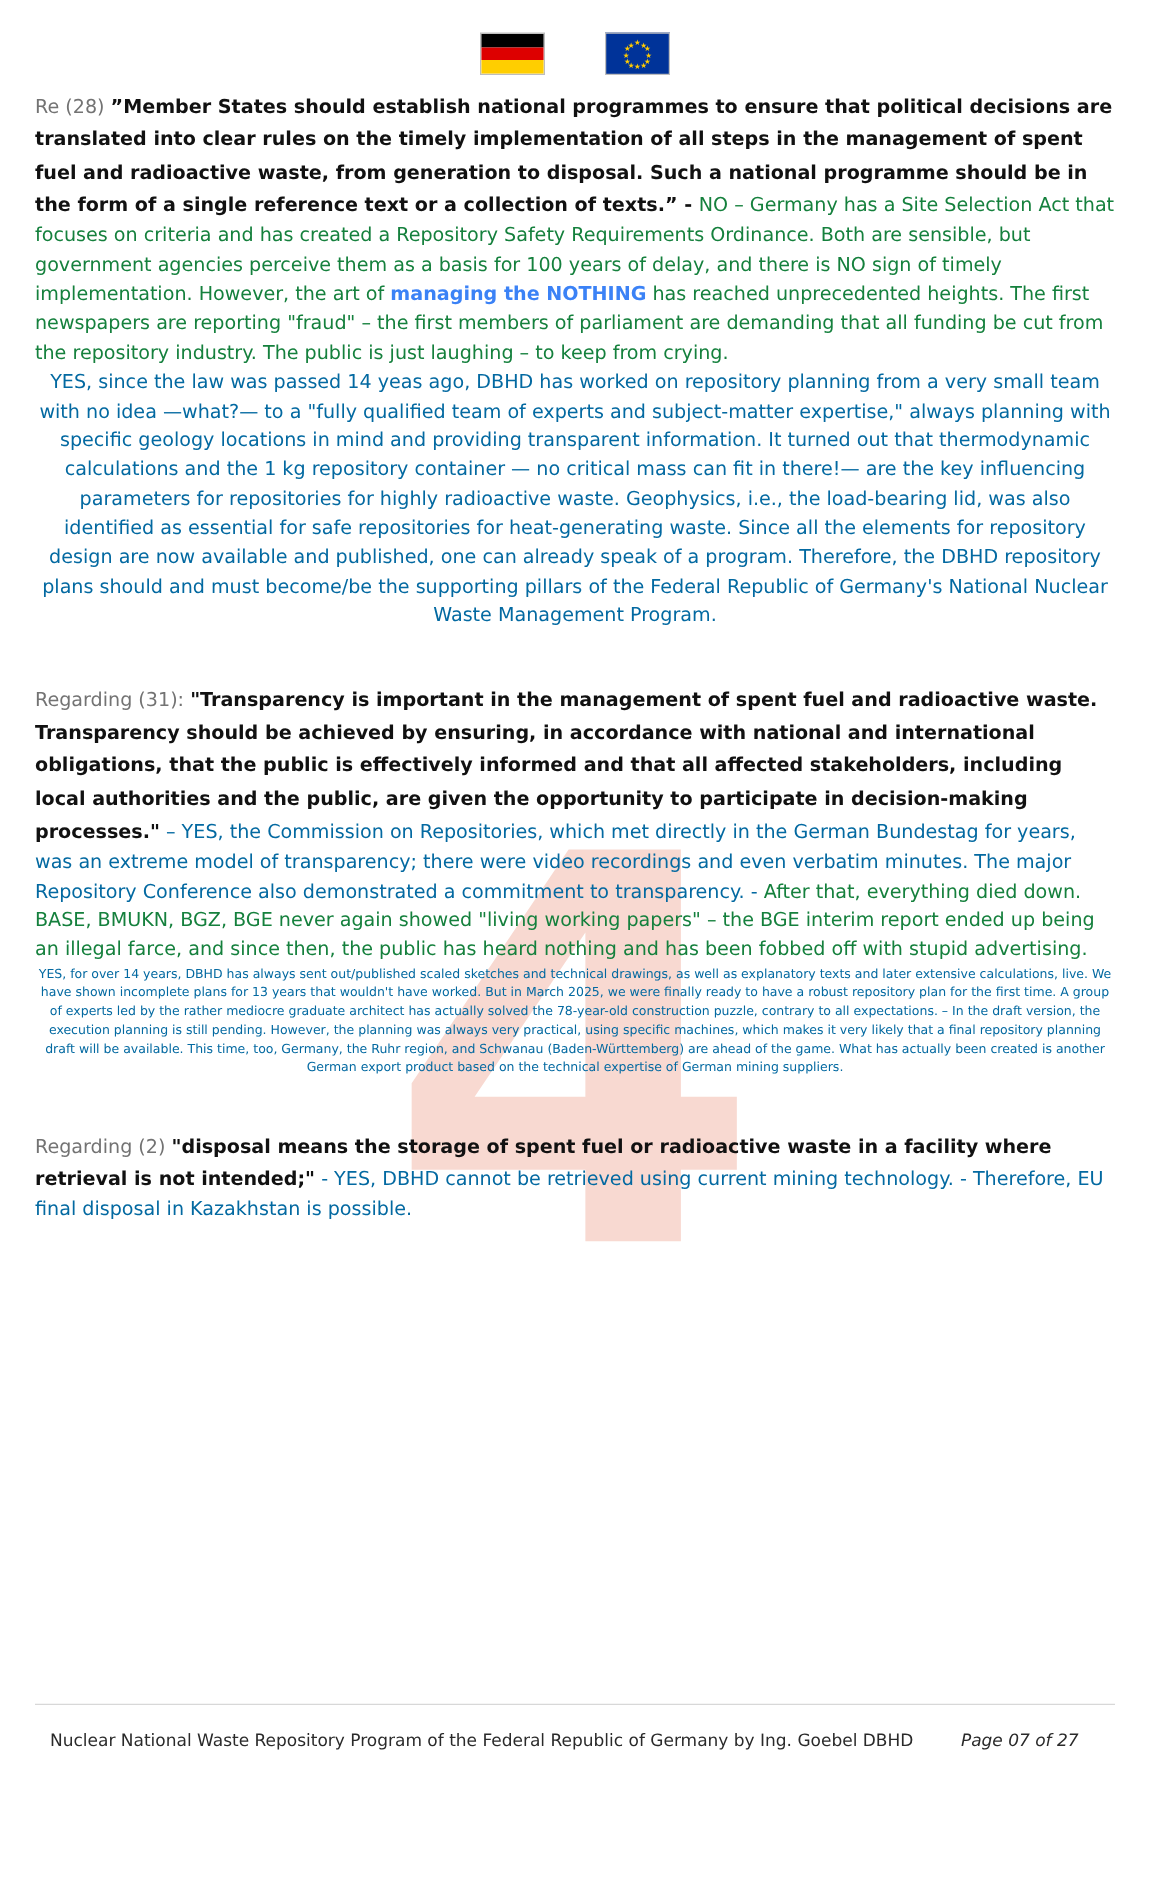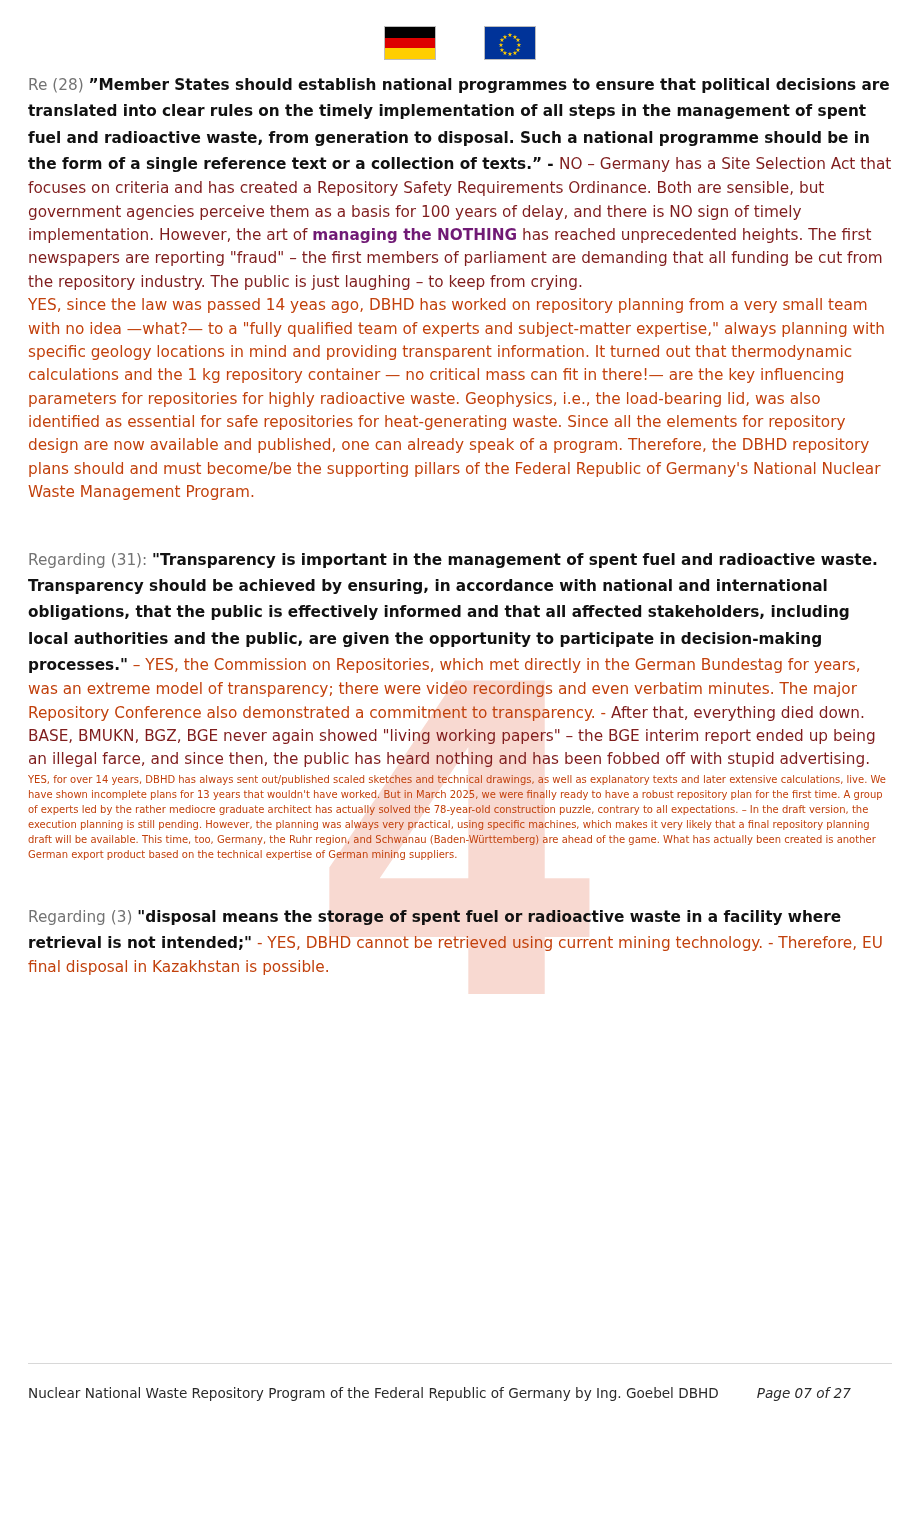--- a/index.html
+++ b/index.html
@@ -87,38 +87,38 @@
     text-align: left;
   }
   .gap-lg { height: 42px; }
 
   .lead { color: #737373; }
   .quote-bold {
     font-weight: bold;
     color: #111111;
     line-height: 1.72;
   }
-  .red { color: #7f1d1d; }
-  .red-bold { color: #701a75; font-weight: bold; }
-  .black { color: #c2410c; }
+  .red { color: #15803d; }
+  .red-bold { color: #3b82f6; font-weight: bold; }
+  .black { color: #0369a1; text-align: center; }
   .small-text {
     font-size: 10px;
     line-height: 1.5;
   }
   
   .footer-rule {
     position: absolute;
     left: 28px;
     right: 28px;
     top: 1363px;
     border-top: 1px solid #d8d8d8;
   }
   .footer {
     position: absolute;
-    left: 28px;
+    left: 40px;
     right: 28px;
     top: 1385px;
     display: flex;
     align-items: center;
     font-size: 13.6px;
     color: #2a2a2a;
   }
   .footer-title { flex: 0 0 auto; }
   .footer-spacer { width: 38px; }
   .footer-page { flex: 0 0 auto; font-style: italic; }
@@ -164,21 +164,21 @@
     <div class="gap-lg"></div>
 
     <div class="para">
       <span class="quote-bold"><span class="lead" style="font-weight:normal;">Regarding (31): </span><span>"Transparency is important in the management of spent fuel and radioactive waste. Transparency should be achieved by ensuring, in accordance with national and international obligations, that the public is effectively informed and that all affected stakeholders, including local authorities and the public, are given the opportunity to participate in decision-making processes."</span></span><span class="black"> – YES, the Commission on Repositories, which met directly in the German Bundestag for years, was an extreme model of transparency; there were video recordings and even verbatim minutes. The major Repository Conference also demonstrated a commitment to transparency. - </span><span class="red">After that, everything died down. BASE, BMUKN, BGZ, BGE never again showed "living working papers" – the BGE interim report ended up being an illegal farce, and since then, the public has heard nothing and has been fobbed off with stupid advertising.</span>
     </div>
     <div class="para black small-text">YES, for over 14 years, DBHD has always sent out/published scaled sketches and technical drawings, as well as explanatory texts and later extensive calculations, live. We have shown incomplete plans for 13 years that wouldn't have worked. But in March 2025, we were finally ready to have a robust repository plan for the first time. A group of experts led by the rather mediocre graduate architect has actually solved the 78-year-old construction puzzle, contrary to all expectations. – In the draft version, the execution planning is still pending. However, the planning was always very practical, using specific machines, which makes it very likely that a final repository planning draft will be available. This time, too, Germany, the Ruhr region, and Schwanau (Baden-Württemberg) are ahead of the game. What has actually been created is another German export product based on the technical expertise of German mining suppliers.</div>
 
     <div class="gap-lg"></div>
 
     <div class="para">
-      <span class="quote-bold"><span class="lead" style="font-weight:normal;">Regarding (3) </span><span>"disposal means the storage of spent fuel or radioactive waste in a facility where retrieval is not intended;"</span></span><span class="black"> - YES, DBHD cannot be retrieved using current mining technology. - Therefore, EU final disposal in Kazakhstan is  possible.</span>
+      <span class="quote-bold"><span class="lead" style="font-weight:normal;">Regarding (2) </span><span>"disposal means the storage of spent fuel or radioactive waste in a facility where retrieval is not intended;"</span></span><span class="black"> - YES, DBHD cannot be retrieved using current mining technology. - Therefore, EU final disposal in Kazakhstan is  possible.</span>
     </div>
 
   </div>
 
   <div class="footer-rule"></div>
   <div class="footer">
     <span class="footer-title">Nuclear National Waste Repository Program of the Federal Republic of Germany by Ing. Goebel DBHD</span>
     <span class="footer-spacer"></span>
     <span class="footer-page">Page 07 of 27</span>
   </div>

